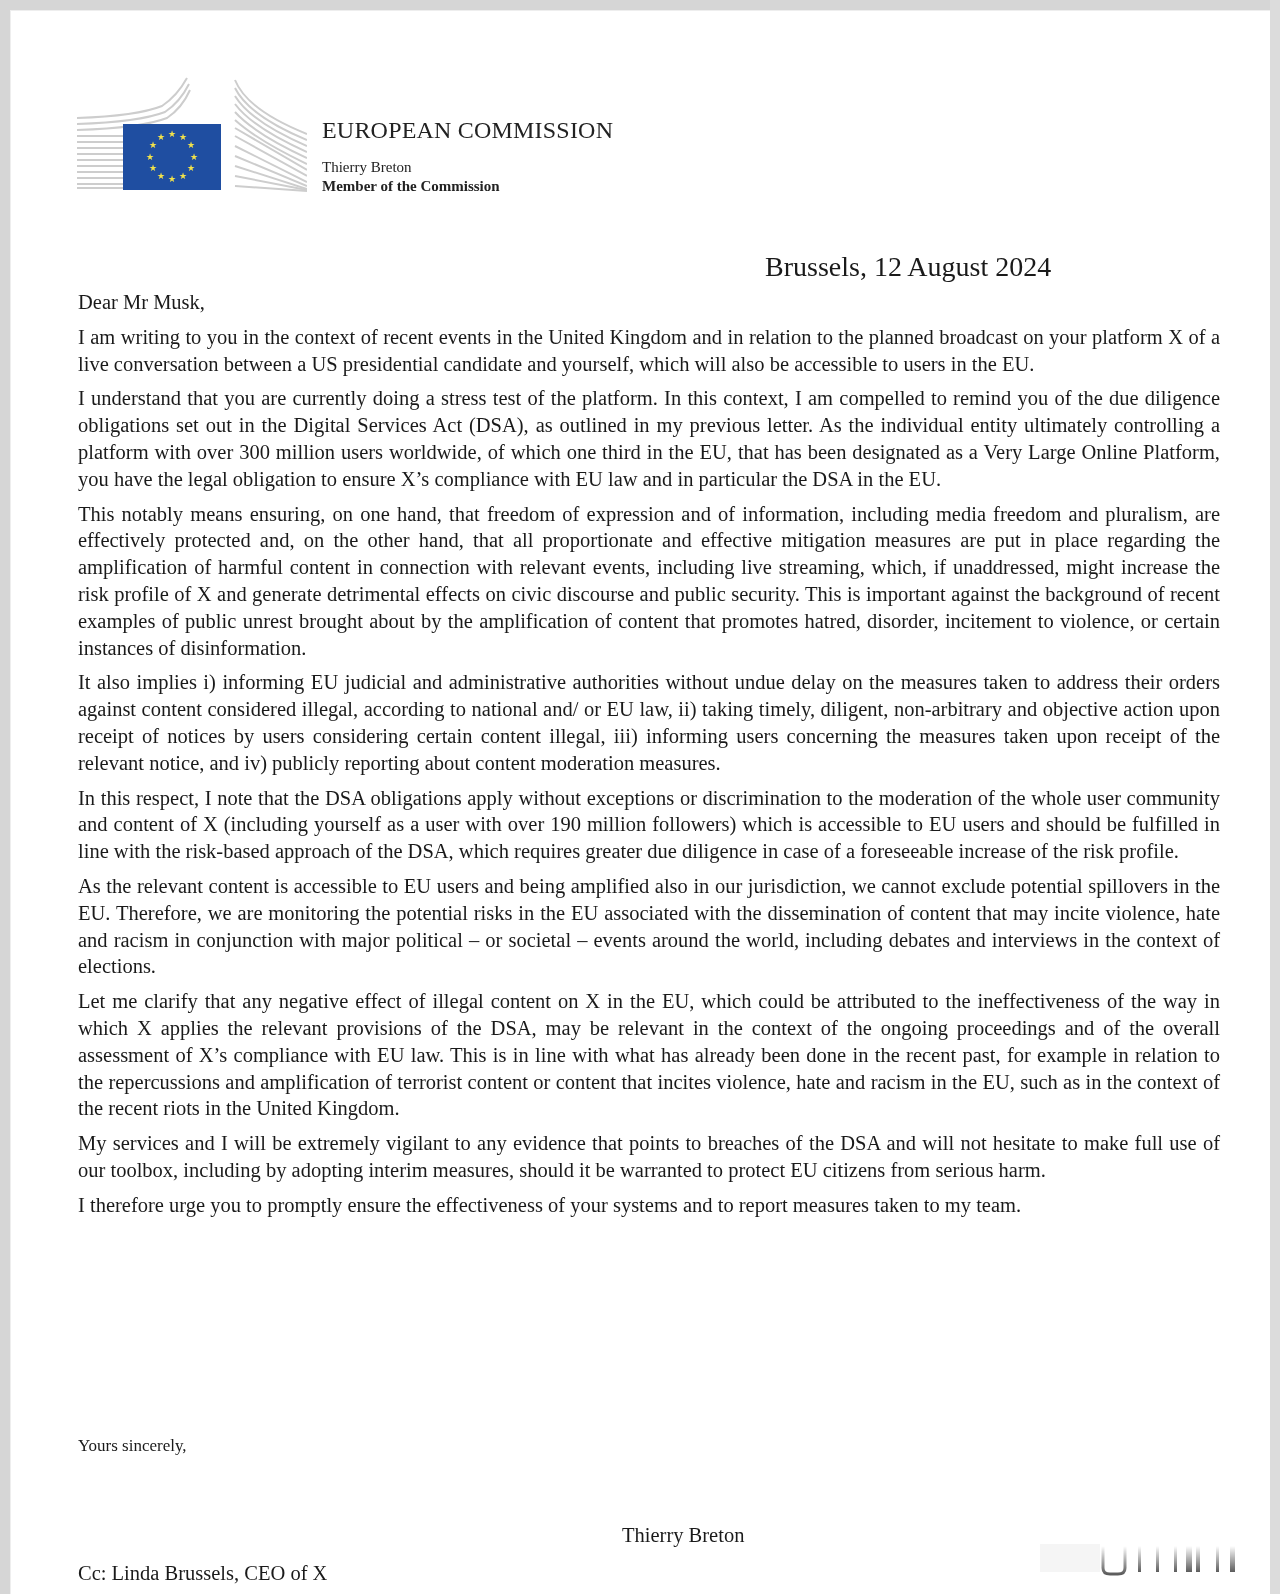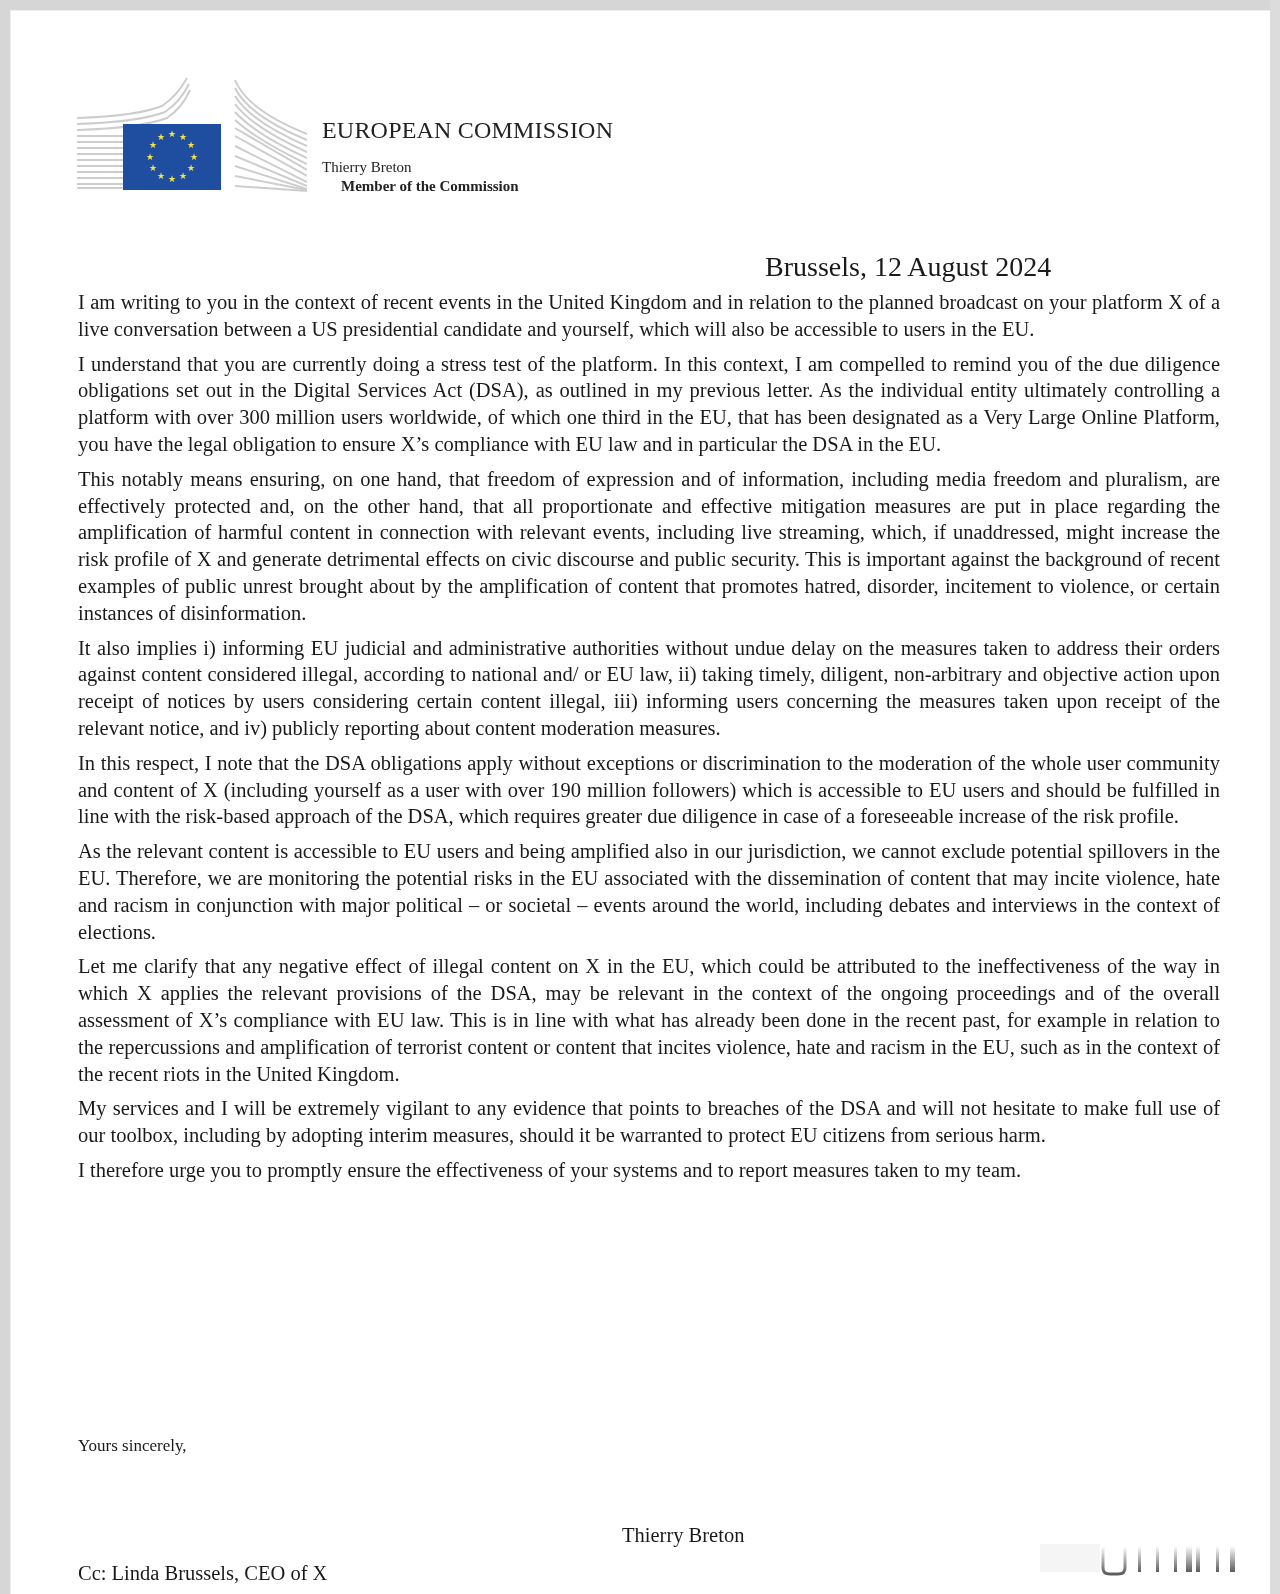--- a/index.html
+++ b/index.html
@@ -57,21 +57,20 @@
       font-size: 15px;
       color: #222;
     }
     .header-role {
       position: absolute;
       left: 312px;
       top: 168px;
       font-size: 15px;
       font-weight: bold;
       color: #222;
-      margin-left: 19px;
     }
     .date-line {
       position: absolute;
       left: 755px;
       top: 241px;
       font-size: 28px;
     }
     .letter-body {
       position: absolute;
       left: 68px;
@@ -172,20 +171,21 @@
     </svg>
   </div>
 
   <div class="header-title">EUROPEAN COMMISSION</div>
   <div class="header-name">Thierry Breton</div>
   <div class="header-role">Member of the Commission</div>
 
   <div class="date-line">Brussels, 12 August 2024</div>
 
   <div class="letter-body">
+    <p class="salutation">Dear Mr Musk,</p>
     <p class="para">I am writing to you in the context of recent events in the United Kingdom and in relation to the planned broadcast on your platform X of a live conversation between a US presidential candidate and yourself, which will also be accessible to users in the EU.</p>
     <p class="para">I understand that you are currently doing a stress test of the platform. In this context, I am compelled to remind you of the due diligence obligations set out in the Digital Services Act (DSA), as outlined in my previous letter. As the individual entity ultimately controlling a platform with over 300 million users worldwide, of which one third in the EU, that has been designated as a Very Large Online Platform, you have the legal obligation to ensure X’s compliance with EU law and in particular the DSA in the EU.</p>
     <p class="para">This notably means ensuring, on one hand, that freedom of expression and of information, including media freedom and pluralism, are effectively protected and, on the other hand, that all proportionate and effective mitigation measures are put in place regarding the amplification of harmful content in connection with relevant events, including live streaming, which, if unaddressed, might increase the risk profile of X and generate detrimental effects on civic discourse and public security. This is important against the background of recent examples of public unrest brought about by the amplification of content that promotes hatred, disorder, incitement to violence, or certain instances of disinformation.</p>
     <p class="para">It also implies i) informing EU judicial and administrative authorities without undue delay on the measures taken to address their orders against content considered illegal, according to national and/ or EU law, ii) taking timely, diligent, non-arbitrary and objective action upon receipt of notices by users considering certain content illegal, iii) informing users concerning the measures taken upon receipt of the relevant notice, and iv) publicly reporting about content moderation measures.</p>
     <p class="para">In this respect, I note that the DSA obligations apply without exceptions or discrimination to the moderation of the whole user community and content of X (including yourself as a user with over 190 million followers) which is accessible to EU users and should be fulfilled in line with the risk-based approach of the DSA, which requires greater due diligence in case of a foreseeable increase of the risk profile.</p>
     <p class="para">As the relevant content is accessible to EU users and being amplified also in our jurisdiction, we cannot exclude potential spillovers in the EU. Therefore, we are monitoring the potential risks in the EU associated with the dissemination of content that may incite violence, hate and racism in conjunction with major political – or societal – events around the world, including debates and interviews in the context of elections.</p>
     <p class="para">Let me clarify that any negative effect of illegal content on X in the EU, which could be attributed to the ineffectiveness of the way in which X applies the relevant provisions of the DSA, may be relevant in the context of the ongoing proceedings and of the overall assessment of X’s compliance with EU law. This is in line with what has already been done in the recent past, for example in relation to the repercussions and amplification of terrorist content or content that incites violence, hate and racism in the EU, such as in the context of the recent riots in the United Kingdom.</p>
     <p class="para">My services and I will be extremely vigilant to any evidence that points to breaches of the DSA and will not hesitate to make full use of our toolbox, including by adopting interim measures, should it be warranted to protect EU citizens from serious harm.</p>
     <p class="para">I therefore urge you to promptly ensure the effectiveness of your systems and to report measures taken to my team.</p>
   </div>

